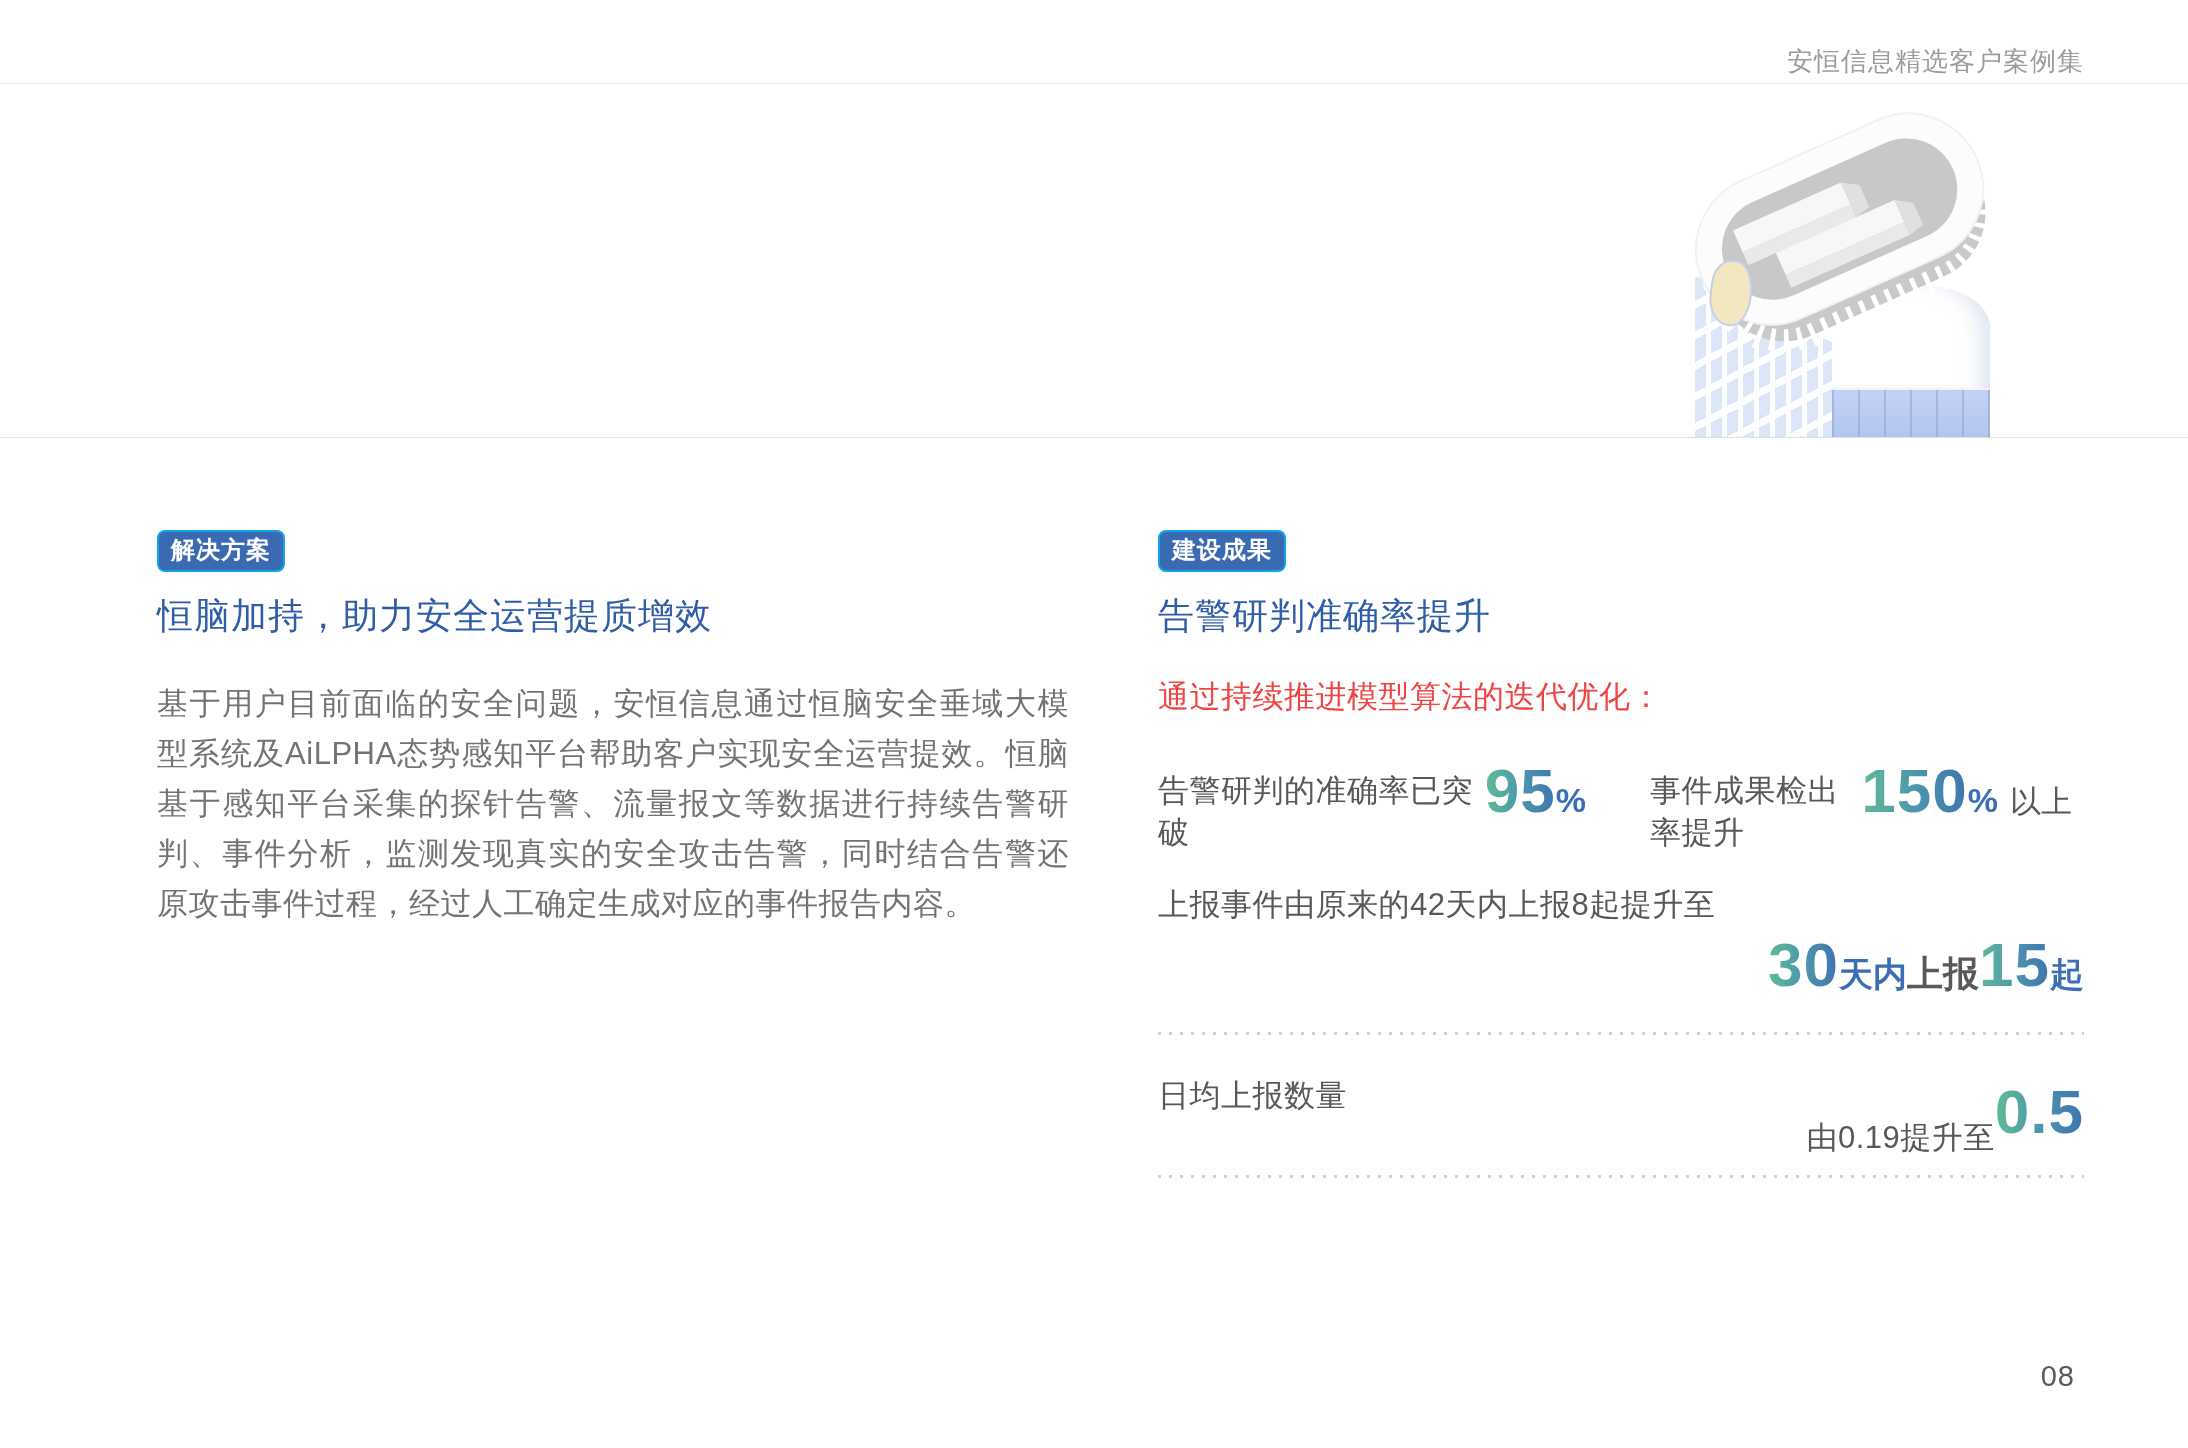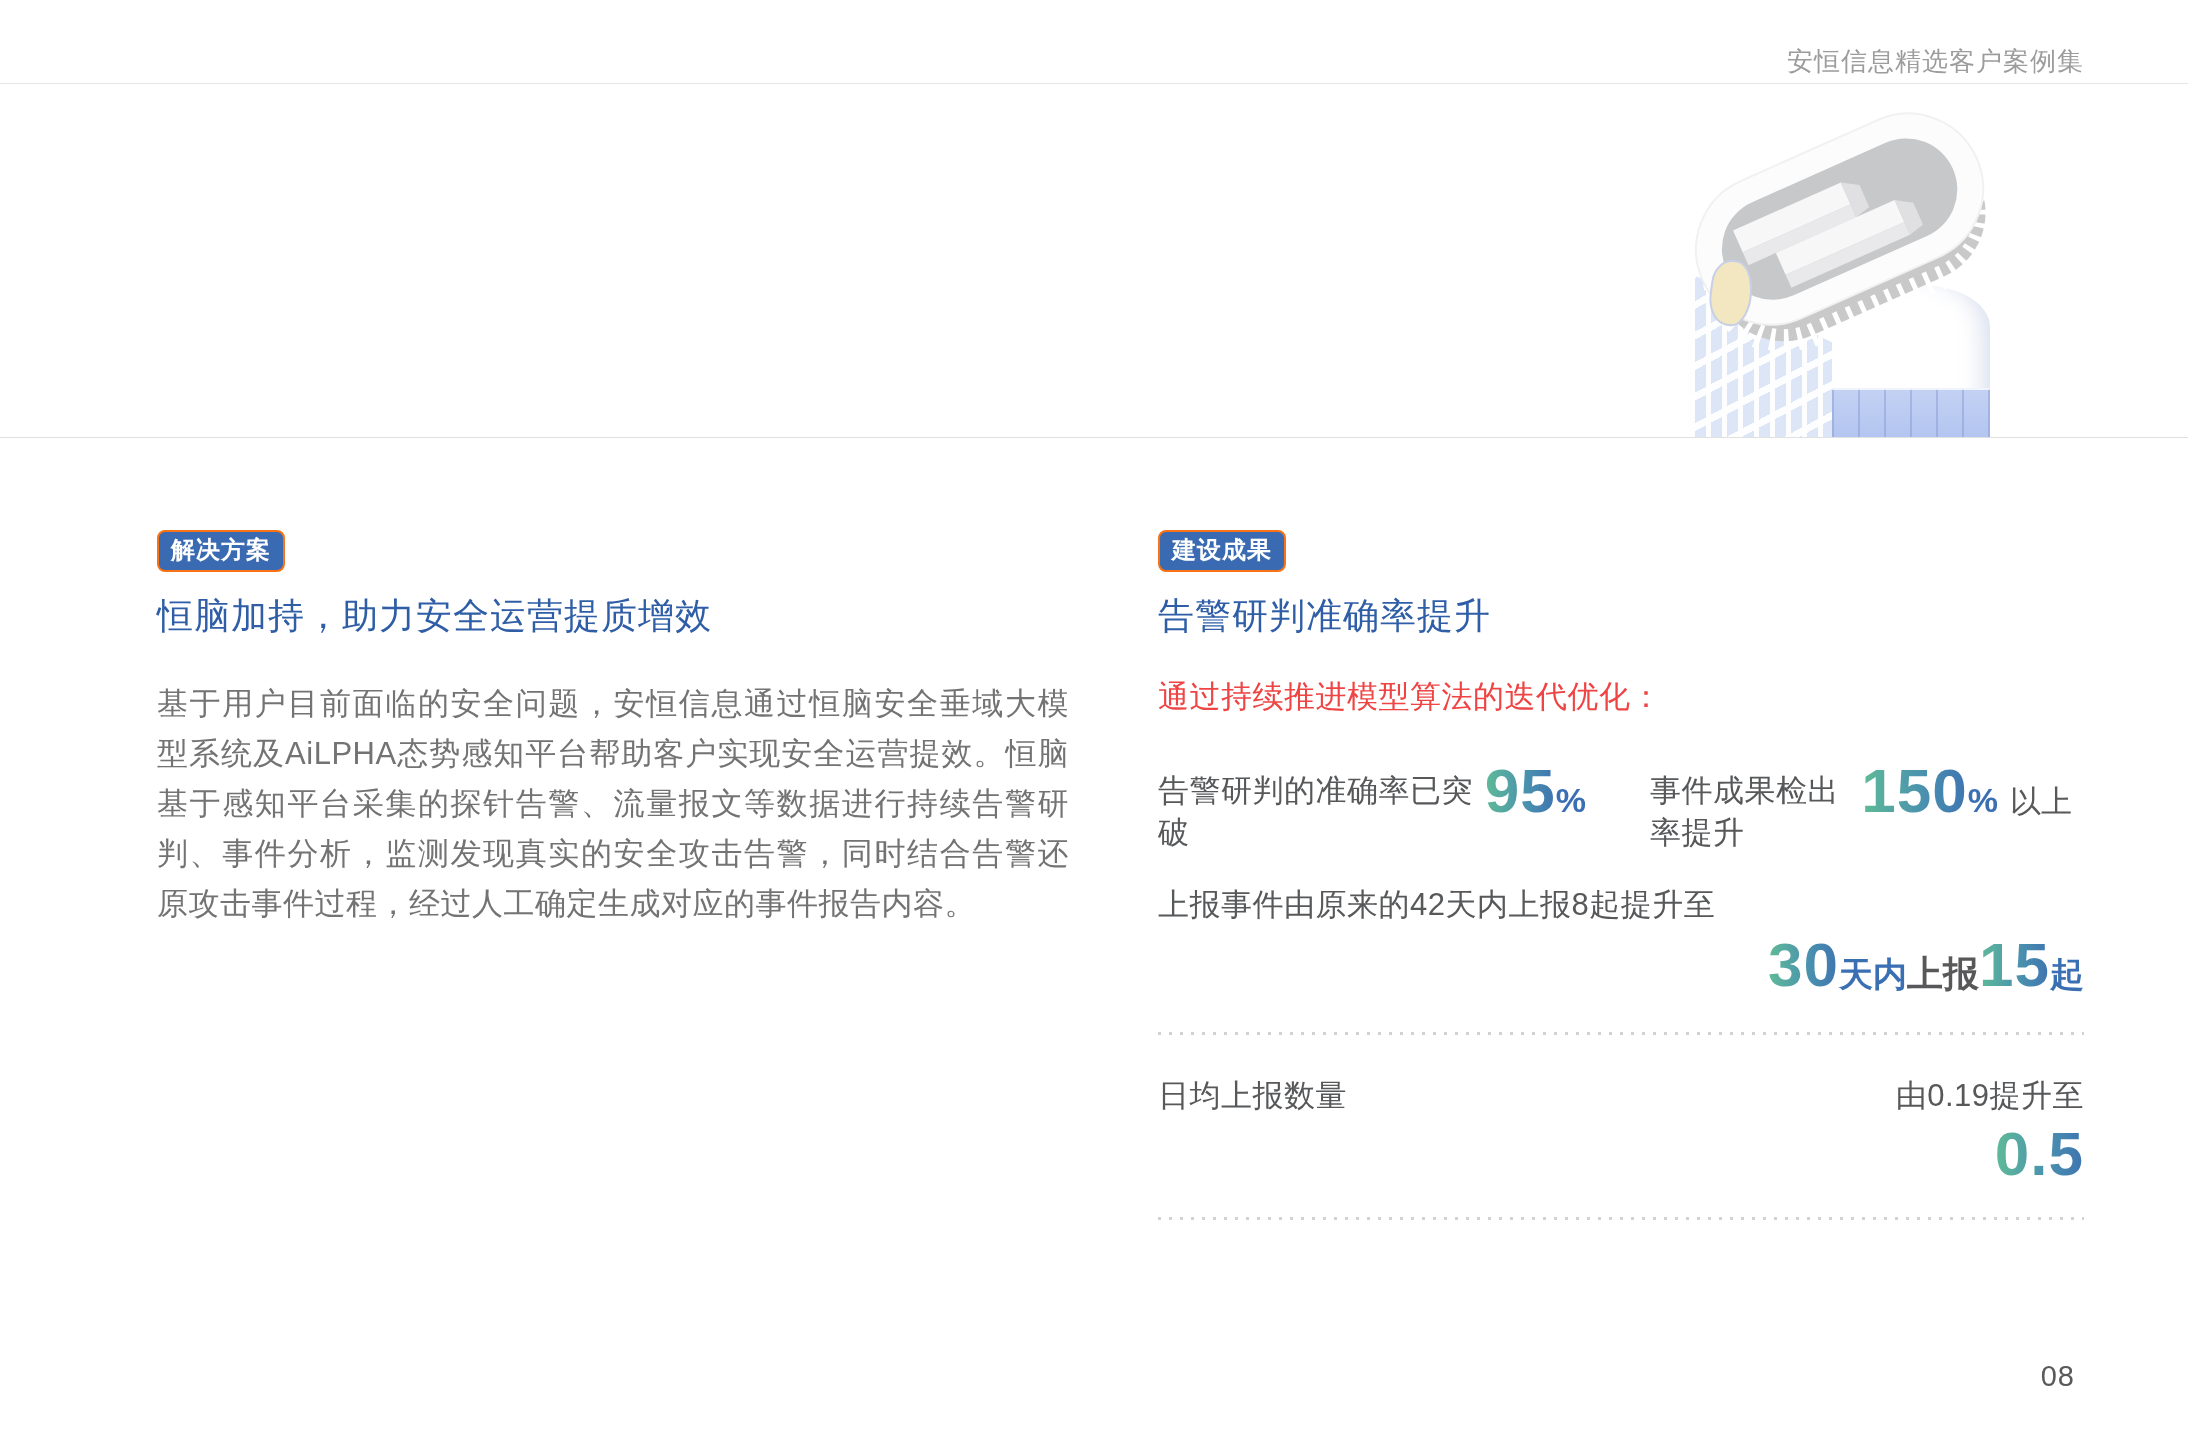--- a/index.html
+++ b/index.html
@@ -56,21 +56,21 @@
     border-radius:50% 50% 45% 55% / 40% 60% 50% 50%;
     transform:rotate(8deg);
   }
 
   
   .col{position:absolute;top:530px;}
   .col-left{left:157px;width:912px;}
   .col-right{left:1158px;width:926px;}
 
   .badge{
-    display:inline-block;background:#3a6ab1;border:2px solid #f97316;
+    display:inline-block;background:#3a6ab1;border:2px solid #0ea5e9;
     color:#ffffff;font-size:24px;font-weight:700;
     padding:2px 12px 4px;border-radius:8px;letter-spacing:1px;
   }
   .section-heading{
     margin:20px 0 0;font-size:36px;font-weight:400;color:#2f5ea7;letter-spacing:1px;
   }
   .body-text{
     margin:38px 0 0;font-size:31px;line-height:50px;color:#737373;
     text-align:justify;letter-spacing:.5px;
   }
@@ -99,21 +99,21 @@
   }
   .unit{font-size:34px;font-weight:700;color:#3b6fb3;}
   .suffix{font-size:31px;color:#58585a;margin-left:12px;}
   .mid{font-size:36px;font-weight:600;color:#58585a;}
   .rowB{margin-top:30px;}
   .rowB .slabel{margin-bottom:8px;}
   .rowB .numline{margin:0 0 20px 0;}
   .rowC{margin-top:0;}
   .rowC-flex{display:flex;align-items:flex-start;margin-top:40px;}
   .rowC-flex > .slabel{flex:1;}
-  .cB,.cC{display:flex;flex-direction:column;align-items:flex-end;}
+  .cB,.cC{display:flex;flex-direction:row;align-items:flex-end;}
   .cC{margin-left:116px;}
   .cB .numline,.cC .numline{margin-top:6px;}
   .cC .slabel{padding-right:66px;}
   .rowC .dotline{margin-top:16px;}
 </style>
 </head>
 <body>
 
 <div class="header-title">安恒信息精选客户案例集</div>
 <div class="hline" id="line-top"></div>

